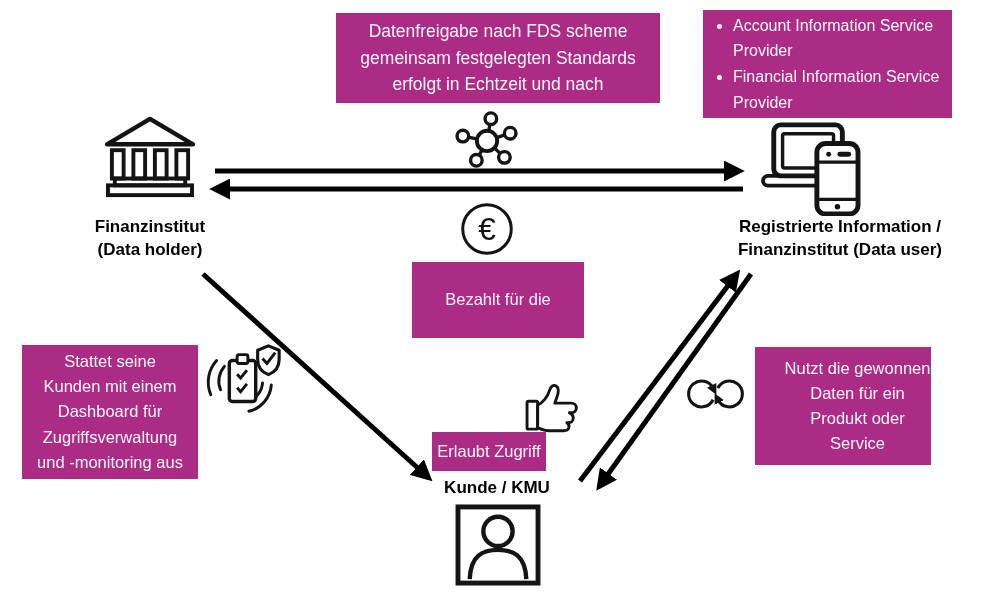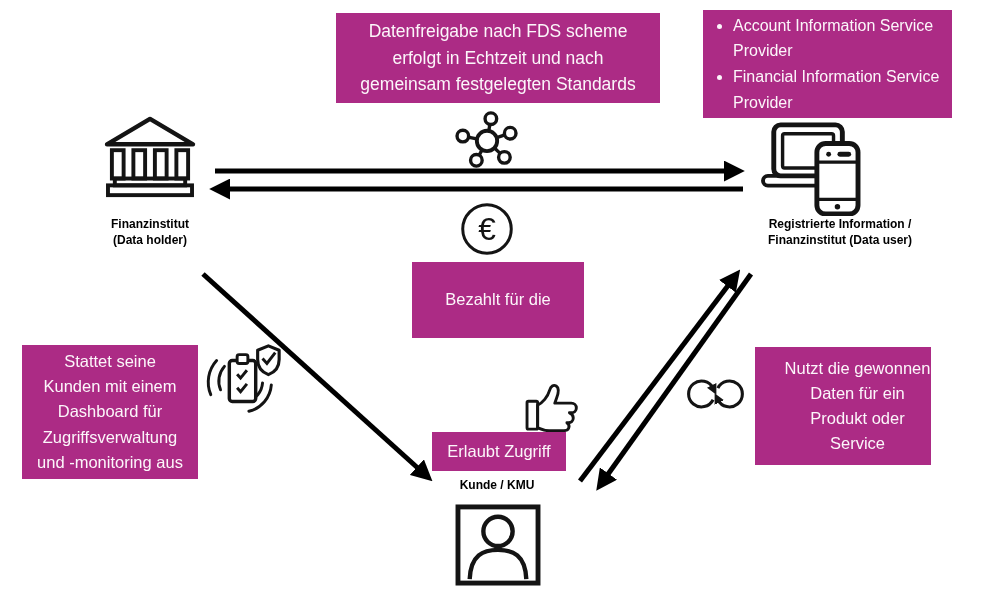--- a/index.html
+++ b/index.html
@@ -12,21 +12,21 @@
   .mbox {
     position: absolute; background: var(--accent); color: #FCF6FA;
     display: flex; flex-direction: column; justify-content: center;
     text-align: center; font-size: 16.5px; line-height: 1.52;
   }
   .mbox.bullets { text-align: left; justify-content: center; }
   .mbox ul { margin: 0; padding: 0 6px 0 30px; list-style: disc outside; }
   .mbox li { line-height: 1.6; font-size: 16px; }
   .node-label {
     position: absolute; font-weight: bold; color: #000;
-    text-align: center; font-size: 12px; line-height: 1.35;
+    text-align: center; font-size: 17px; line-height: 1.35;
   }
   .icon { position: absolute; }
   .icon svg { display:block; }
   svg .st  { stroke: var(--ink); fill: none; }
   svg .stf { stroke: var(--ink); fill: #fff; }
   .arrow-layer { position:absolute; left:0; top:0; pointer-events:none; }
 </style>
 </head>
 <body>
 
@@ -40,22 +40,22 @@
     </defs>
     <line x1="215" y1="171" x2="728" y2="171" stroke="#000" stroke-width="5" marker-end="url(#ah)"></line>
     <line x1="743" y1="189" x2="226" y2="189" stroke="#000" stroke-width="5" marker-end="url(#ah)"></line>
     <line x1="203" y1="274" x2="420" y2="470" stroke="#000" stroke-width="5" marker-end="url(#ah)"></line>
     <line x1="580" y1="481" x2="730" y2="283" stroke="#000" stroke-width="5" marker-end="url(#ah)"></line>
     <line x1="751" y1="274" x2="606" y2="477" stroke="#000" stroke-width="5" marker-end="url(#ah)"></line>
   </svg>
 
   <div class="mbox" style="left:336px; top:13px; width:324px; height:90px; font-size:17.5px;">
     <div>Datenfreigabe nach FDS scheme</div>
+    <div>gemeinsam festgelegten Standards</div>
     <div>erfolgt in Echtzeit und nach</div>
-    <div>gemeinsam festgelegten Standards</div>
   </div>
 
   <div class="mbox bullets" style="left:703px; top:10px; width:249px; height:108px;">
     <ul>
       <li>Account Information Service Provider</li>
       <li>Financial Information Service Provider</li>
     </ul>
   </div>
 
   <div class="icon" style="left:103px; top:115px;">
@@ -142,21 +142,21 @@
     </svg>
   </div>
 
   <div class="icon" style="left:524px; top:381px;">
     <svg width="60" height="52" viewBox="0 0 62 54">
       <rect class="st" x="3" y="21" width="11" height="29" rx="1.5" stroke-width="3"></rect>
       <path class="st" stroke-linejoin="round" stroke-width="3" d="M14,25 C19,23 24.5,16.5 26.5,9.5 C27.6,5.5 30.5,3.5 33.3,5.2 C36,7 35.6,12.5 33.8,17.5 L31.8,23 L49,23 C52,23 54.2,25.2 54.2,28 C54.2,30.8 52,33 49,33 L47,33 C49.4,33.9 51,36 51,38.4 C51,41.2 48.8,43.3 46,43.3 L44.4,43.3 C46.3,44.6 47.1,47 46.2,49.1 C45.4,51 43.5,51.6 41.3,51.6 L26,51.6 C21,51.6 17,49.8 14,48.5 Z"></path>
     </svg>
   </div>
 
-  <div class="mbox" style="left:432px; top:432px; width:134px; height:39px;">
+  <div class="mbox" style="left:432px; top:432px; width:114px; height:39px;">
     <div>Erlaubt Zugriff</div>
   </div>
 
   <div class="node-label" style="left:417px; top:477px; width:160px;">
     <div>Kunde / KMU</div>
   </div>
   <div class="icon" style="left:455px; top:504px;">
     <svg width="86" height="82" viewBox="0 0 88 84">
       <rect class="st" x="3" y="3" width="82" height="78" stroke-width="5"></rect>
       <circle class="st" cx="44" cy="28" r="15" stroke-width="4.5"></circle>

